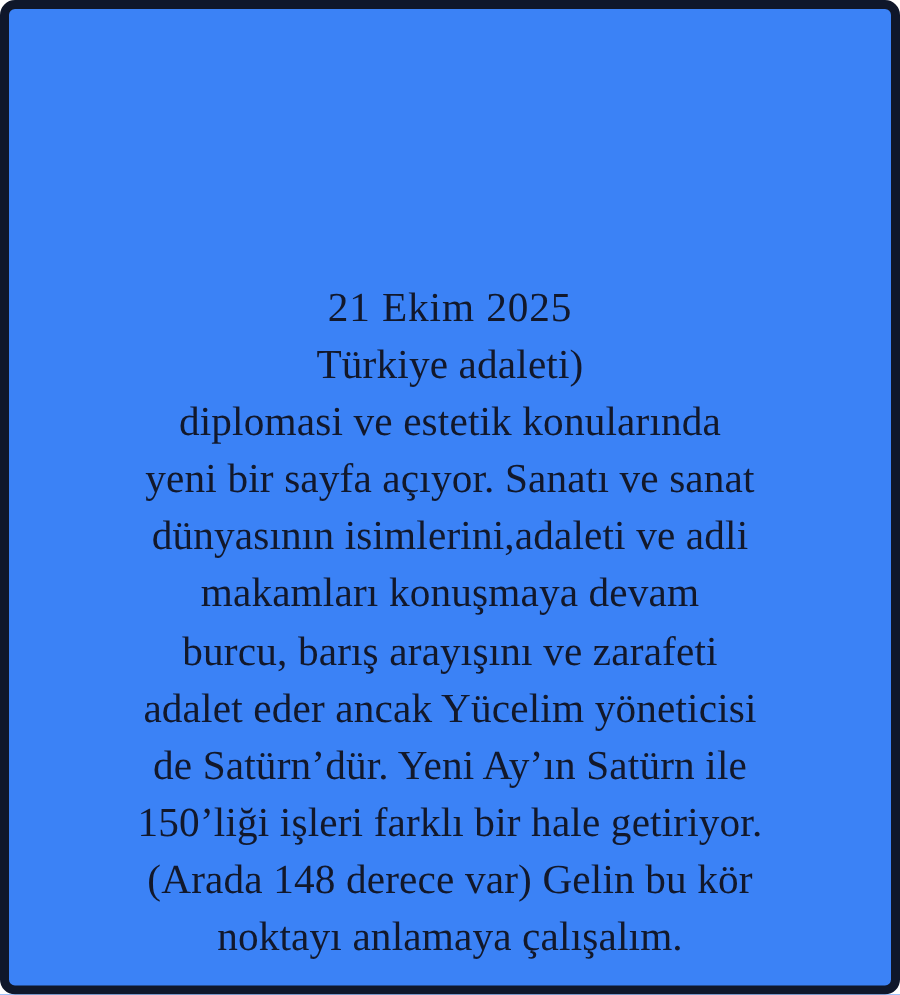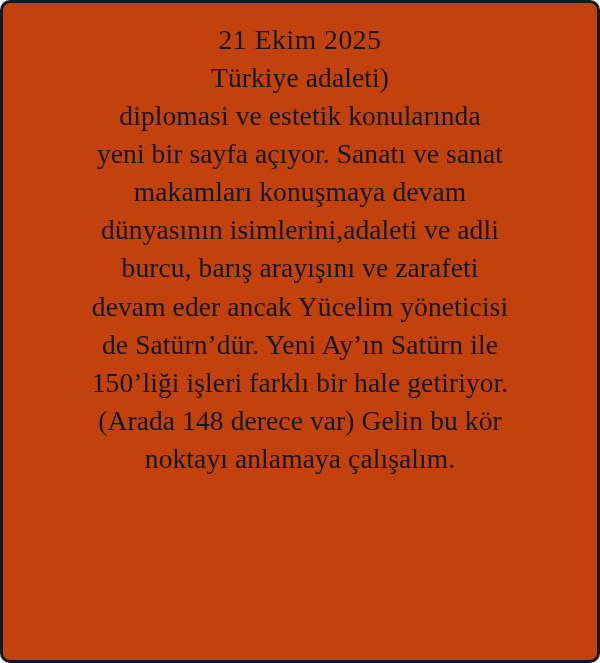--- a/index.html
+++ b/index.html
@@ -10,27 +10,28 @@
     width: 600px;
     height: 663px;
     background: #ffffff;
     font-family: "Liberation Serif", serif;
     overflow: hidden;
   }
   .card {
     box-sizing: border-box;
     width: 600px;
     height: 663px;
-    background: #c2410c;
-    border: 3px solid #0f172a;
+    background: #3b82f6;
+    border: 6px solid #0f172a;
     border-radius: 10px;
     padding: 18px 14px 14px 14px;
     display: flex;
     flex-direction: column;
     align-items: center;
+    justify-content: flex-end;
   }
   .text-block {
     width: 100%;
     text-align: center;
     color: #12182b;
     font-size: 27.5px;
     line-height: 1.385;
     letter-spacing: 0.1px;
   }
   .line {
@@ -43,22 +44,22 @@
 </style>
 </head>
 <body>
 
 <div class="card">
   <div class="text-block">
     <span class="line title">21 Ekim  2025</span>
     <span class="line">Türkiye adaleti)</span>
     <span class="line">diplomasi ve estetik konularında</span>
     <span class="line">yeni bir sayfa açıyor. Sanatı ve sanat</span>
+    <span class="line">dünyasının isimlerini,adaleti ve adli</span>
     <span class="line">makamları konuşmaya devam</span>
-    <span class="line">dünyasının isimlerini,adaleti ve adli</span>
     <span class="line">burcu, barış arayışını ve zarafeti</span>
-    <span class="line">devam eder ancak Yücelim yöneticisi</span>
+    <span class="line">adalet eder ancak Yücelim yöneticisi</span>
     <span class="line">de Satürn’dür. Yeni Ay’ın Satürn ile</span>
     <span class="line">150’liği işleri farklı bir hale getiriyor.</span>
     <span class="line">(Arada 148 derece var) Gelin bu kör</span>
     <span class="line">noktayı anlamaya çalışalım.</span>
   </div>
 </div>
 
 </body></html>

